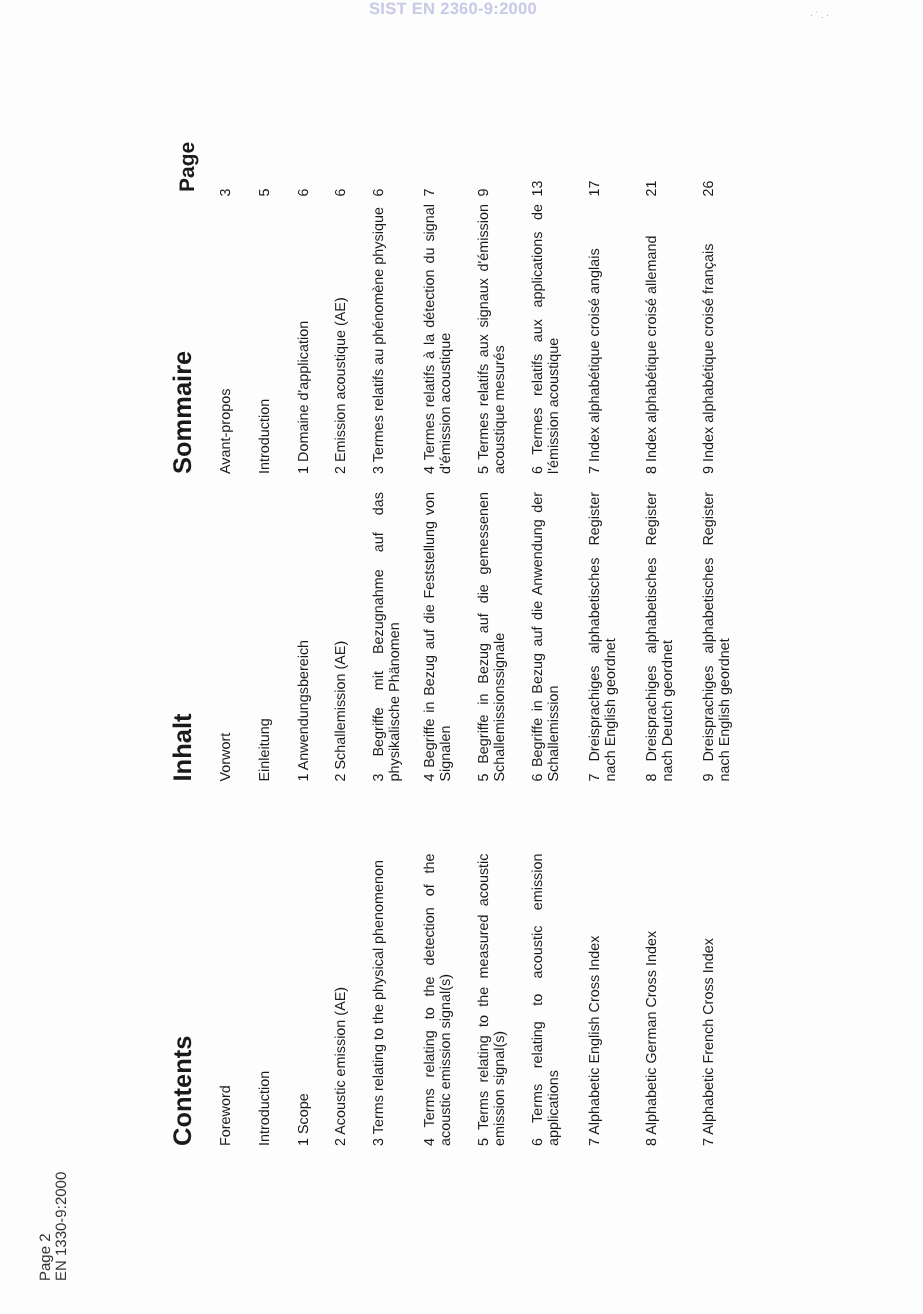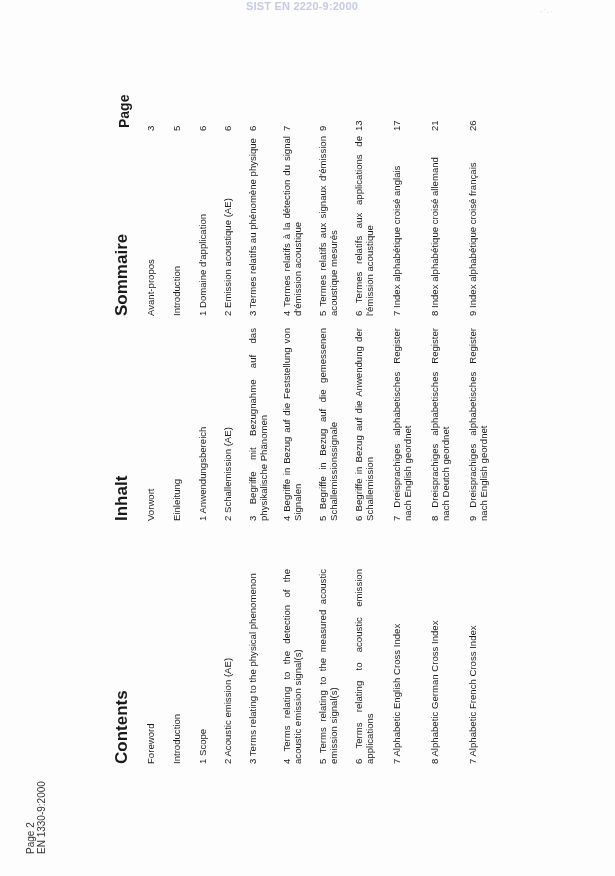--- a/index.html
+++ b/index.html
@@ -29,21 +29,21 @@
     .en { left: 0; width: 195px; }
     .de { left: 210px; width: 193px; }
     .fr { left: 415px; width: 180px; }
     .pg { left: 600px; width: 30px; text-align: right; font-weight: normal; font-size: 9.6px; }
     .en, .de, .fr { font-weight: normal; }
     .rows { position: absolute; left: 145px; top: 0; width: 640px; height: 615px; }
   </style>
 </head>
 <body>
 
-<div class="watermark">SIST EN 2220-9:2000</div>
+<div class="watermark">SIST EN 2360-9:2000</div>
 <div class="specks">·  ˙ .  ·</div>
 
 <div class="page">
   <div class="hdr">
     <div>Page 2</div>
     <div>EN 1330-9:2000</div>
   </div>
 
   <div class="rows">
     <div class="colhead" style="left:-33px;">Contents</div>

